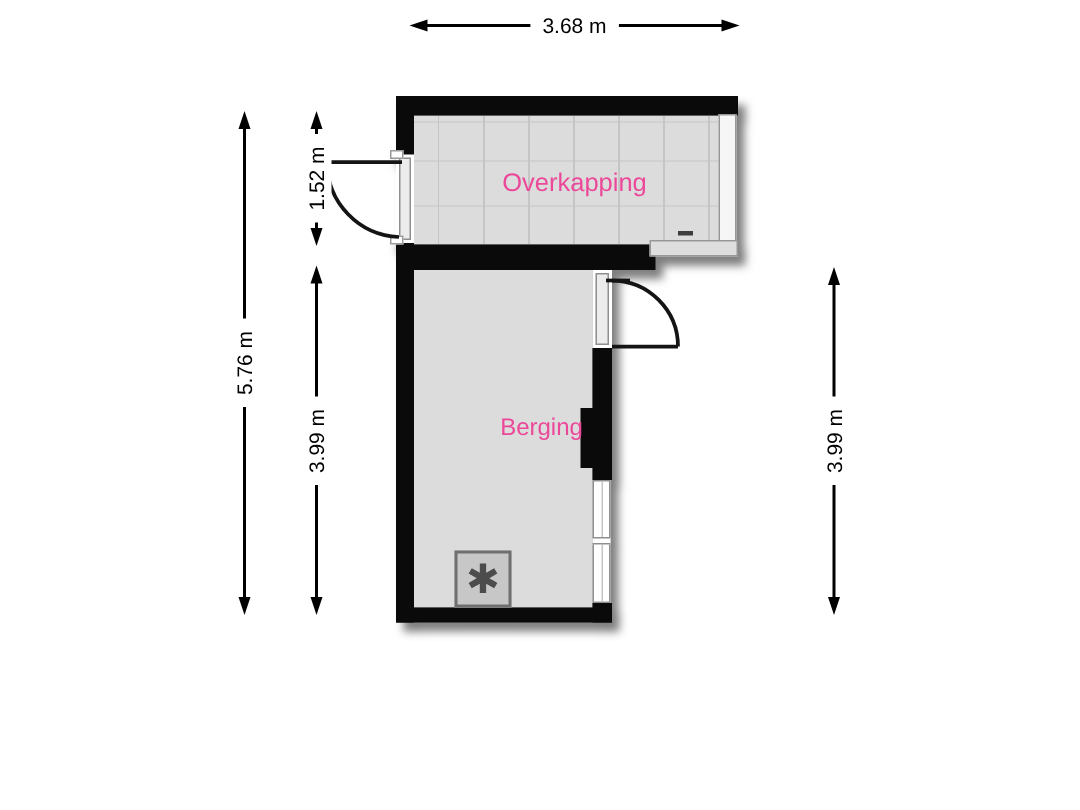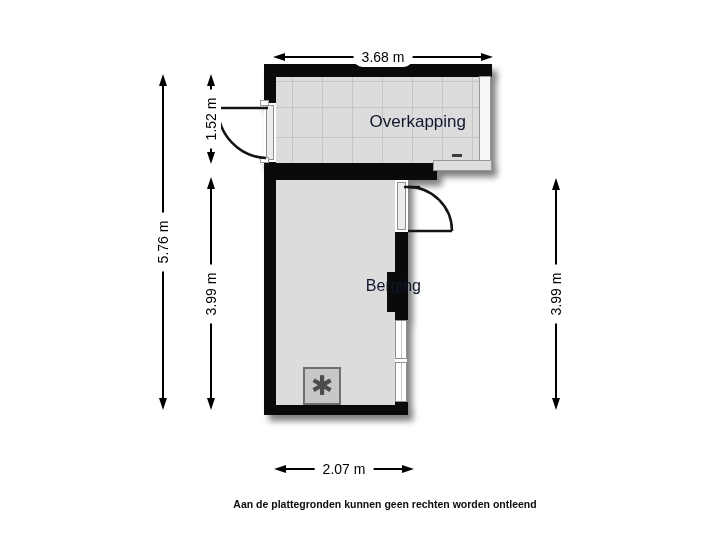--- a/index.html
+++ b/index.html
@@ -36,40 +36,40 @@
   .window{left:131px;top:256px;width:12px;height:82px;background:#fff;border:1px solid #8f8f8f;}
   .wdiv{left:-1px;right:-1px;top:50%;height:5px;margin-top:-3px;background:#fff;
         border-top:1px solid #8f8f8f;border-bottom:1px solid #8f8f8f;}
   .wline{left:50%;top:0;bottom:0;width:1px;background:#c4c4c4;}
   .boiler{left:39px;top:303px;width:38px;height:38px;background:#c7c7c7;
           border:2px solid #6f6f6f;display:flex;align-items:center;justify-content:center;}
   .boiler span{font-size:27px;line-height:1;color:#4c4c4c;}
   .smallmark{left:188px;top:90px;width:10px;height:3px;background:#3d3d3d;}
   
   .door-svg{position:absolute;left:0;top:0;width:720px;height:540px;pointer-events:none;}
-  .room-label{position:absolute;color:#0f172a;text-align:right;}
+  .room-label{position:absolute;color:#ec4899;text-align:center;}
   .lbl-over{left:300px;top:112px;width:166px;font-size:17px;}
   .lbl-berg{left:277px;top:277px;width:120px;font-size:16px;margin-left:24px;}
   
   .hdim,.vdim{position:absolute;}
   .hdim .dline{position:absolute;left:5px;right:5px;top:50%;height:2px;margin-top:-1px;background:#000;}
   .vdim .dline{position:absolute;top:5px;bottom:5px;left:50%;width:2px;margin-left:-1px;background:#000;}
   .ah{position:absolute;width:0;height:0;}
   .ah-left{left:0;top:50%;transform:translateY(-50%);
     border-top:4.5px solid transparent;border-bottom:4.5px solid transparent;border-right:12px solid #000;}
   .ah-right{right:0;top:50%;transform:translateY(-50%);
     border-top:4.5px solid transparent;border-bottom:4.5px solid transparent;border-left:12px solid #000;}
   .ah-up{top:0;left:50%;transform:translateX(-50%);
     border-left:4.5px solid transparent;border-right:4.5px solid transparent;border-bottom:12px solid #000;}
   .ah-down{bottom:0;left:50%;transform:translateX(-50%);
     border-left:4.5px solid transparent;border-right:4.5px solid transparent;border-top:12px solid #000;}
   .dlabel{position:absolute;left:50%;top:50%;transform:translate(-50%,-50%);
     background:#fff;border-radius:9px;padding:2px 8px;font-size:14px;color:#000;white-space:nowrap;}
   .vdim .dlabel{transform:translate(-50%,-50%) rotate(-90deg);}
-  .d-top{left:273px;top:9px;width:220px;height:16px;margin-top:40px;}
+  .d-top{left:273px;top:9px;width:220px;height:16px;}
   .d-bottom{left:274px;top:461px;width:140px;height:16px;}
   .d-left-total{left:155px;top:74px;width:16px;height:336px;}
   .d-left-over{left:203px;top:74px;width:16px;height:90px;}
   .d-left-berg{left:203px;top:177px;width:16px;height:233px;}
   .d-right-berg{left:548px;top:178px;width:16px;height:232px;}
   
   .footer{position:absolute;left:165px;top:498px;width:440px;text-align:center;
           font-size:10.5px;font-weight:700;color:#0c0c0c;line-height:13px;}
 </style>
 </head>
@@ -142,24 +142,17 @@
     <div class="ah ah-up"></div>
     <div class="ah ah-down"></div>
     <div class="dlabel">3.99 m</div>
   </div>
   <div class="vdim d-right-berg">
     <div class="dline"></div>
     <div class="ah ah-up"></div>
     <div class="ah ah-down"></div>
     <div class="dlabel">3.99 m</div>
   </div>
-  <div class="hdim d-bottom">
-    <div class="dline"></div>
-    <div class="ah ah-left"></div>
-    <div class="ah ah-right"></div>
-    <div class="dlabel">2.07 m</div>
-  </div>
 
   <div class="footer">
-    <div>Aan de plattegronden kunnen geen rechten worden ontleend</div>
   </div>
 
 </div>
 
 </body></html>

